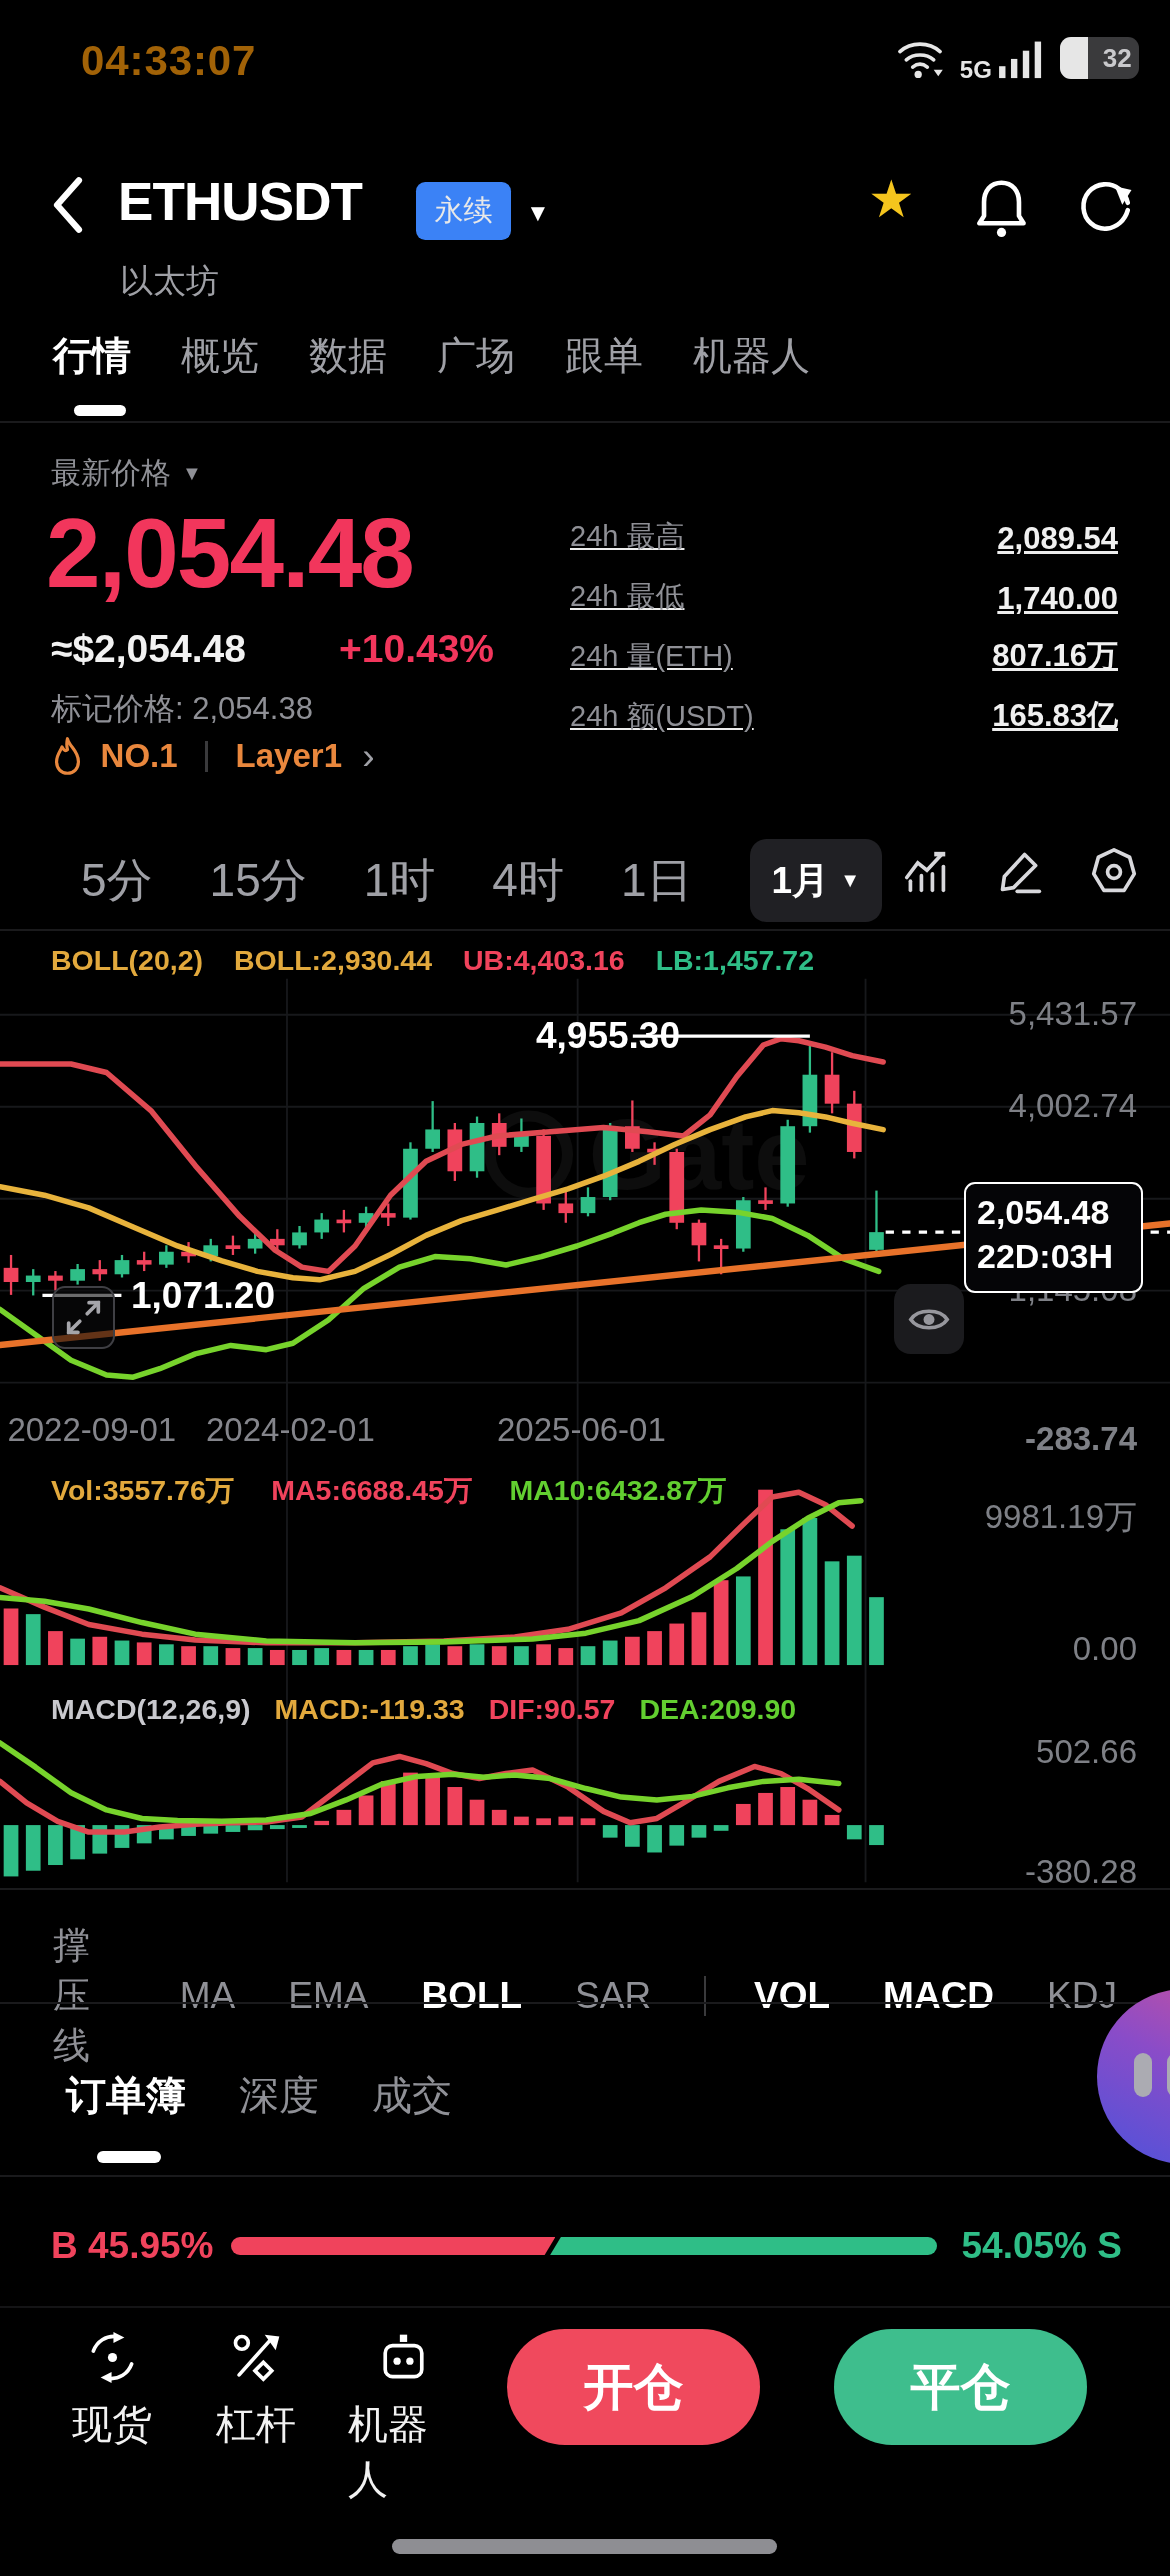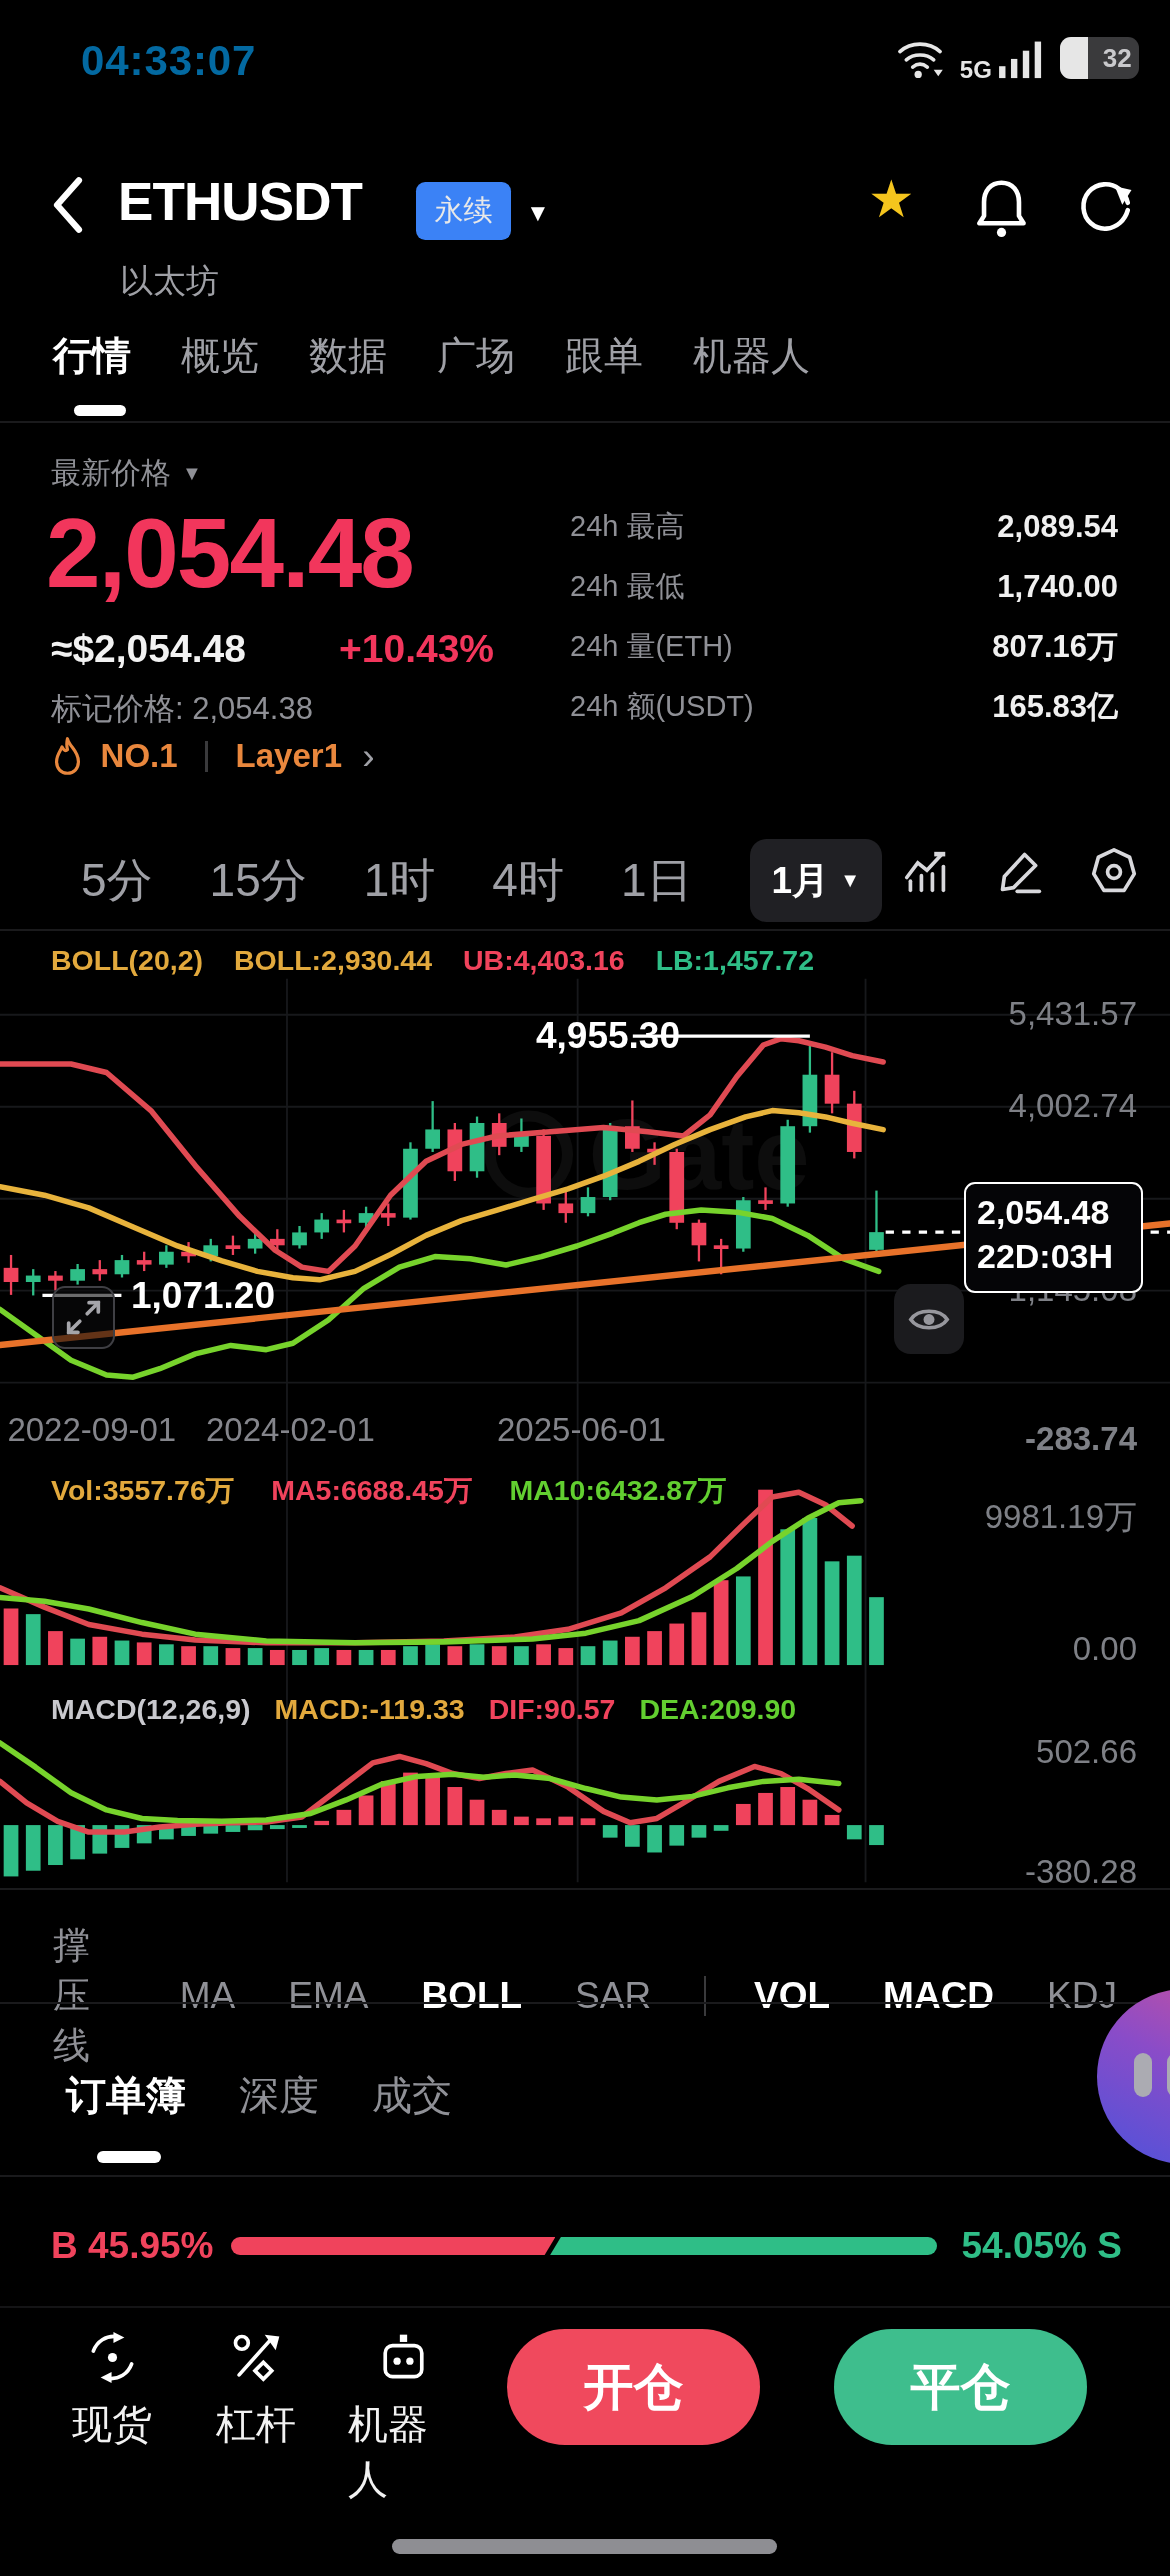--- a/index.html
+++ b/index.html
@@ -3,21 +3,21 @@
 <meta charset="utf-8">
 <style>
   html,body{margin:0;padding:0;background:#000;}
   body{width:1170px;height:2576px;position:relative;overflow:hidden;
        font-family:"Liberation Sans","DejaVu Sans",sans-serif;color:#EDEDED;}
   .abs{position:absolute;}
   .row{display:flex;align-items:center;}
   svg{display:block;}
 
   
-  .status-time{left:81px;top:37px;font-size:42px;font-weight:600;color:#0369a1;letter-spacing:0.9px;}
+  .status-time{left:81px;top:37px;font-size:42px;font-weight:600;color:#a16207;letter-spacing:0.9px;}
   .status-icons{right:31px;top:37px;gap:14.7px;}
   .batt{width:79px;height:42px;background:#3A3A3C;border-radius:11px;position:relative;overflow:hidden;}
   .batt-fill{position:absolute;left:0;top:0;bottom:0;width:36%;background:#E6E6E6;}
   .batt-num{position:absolute;right:7.4px;top:5.5px;font-size:26px;font-weight:700;color:#C9C9CC;}
 
   
   .hdr-back{left:48px;top:173px;}
   .hdr-title{left:118px;top:171px;font-size:53px;font-weight:700;color:#FFF;letter-spacing:-0.9px;}
   .hdr-badge{left:416px;top:182px;background:#3b82f6;border-radius:9.2px;padding:9.2px 18.4px;
              font-size:29px;color:#E8E8E8;}
@@ -39,21 +39,21 @@
   .pp-price{left:46px;top:497px;font-size:98px;font-weight:700;color:#F2365C;letter-spacing:-1.8px;}
   .pp-usd{left:51px;top:627px;font-size:39px;font-weight:600;color:#F2F2F2;}
   .pp-chg{left:339px;top:627px;font-size:39px;font-weight:600;color:#F2365C;}
   .pp-mark{left:51px;top:688px;font-size:31px;color:#8F9096;}
   .pp-badges{left:51px;top:736px;gap:16.6px;}
   .pp-no1{font-size:33px;font-weight:700;color:#E9873D;}
   .pp-sep{width:2.8px;height:31px;background:#3A3A3C;margin:0 11px;}
   .pp-layer{font-size:33px;font-weight:600;color:#E9873D;}
   .pp-chev{font-size:37px;color:#9FA0A6;margin-left:3.7px;line-height:31px;}
   .stats{left:570px;top:497px;width:548px;}
-  .stat-row{display:flex;justify-content:space-between;align-items:center;height:60px;}
+  .stat-row{display:flex;justify-content:space-between;align-items:flex-end;height:60px;text-decoration:underline;}
   .stat-label{font-size:29px;color:#8F9096;}
   .stat-value{font-size:31px;font-weight:600;color:#F0F0F0;}
 
   
   .tf-bar{left:81px;top:839px;gap:0;}
   .tf-item{font-size:46px;color:#9FA0A6;margin-right:57px;}
   .tf-pill{background:#202024;border-radius:16.6px;padding:16.6px 22px;display:flex;align-items:center;gap:11px;margin-right:0;justify-content:flex-end;}
   .tf-pill .lbl{font-size:37px;font-weight:700;color:#FFF;}
   .tf-pill .car{font-size:20px;color:#FFF;}
   .tf-icons{right:33px;top:848px;gap:48px;}

